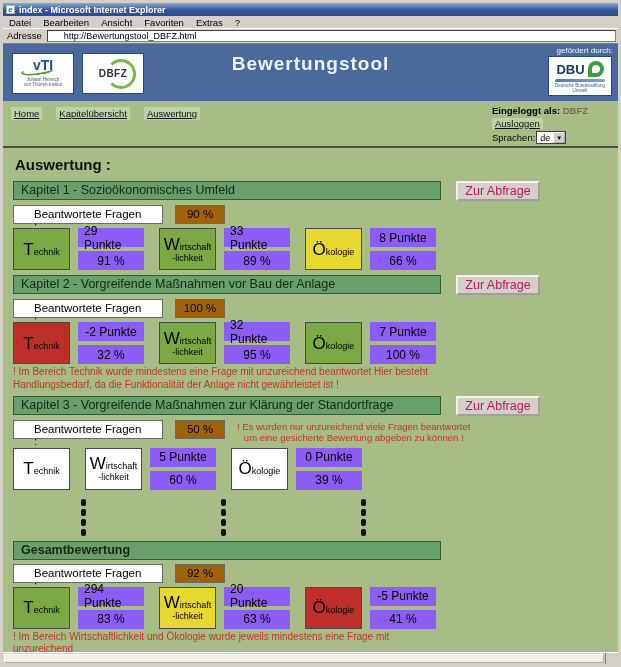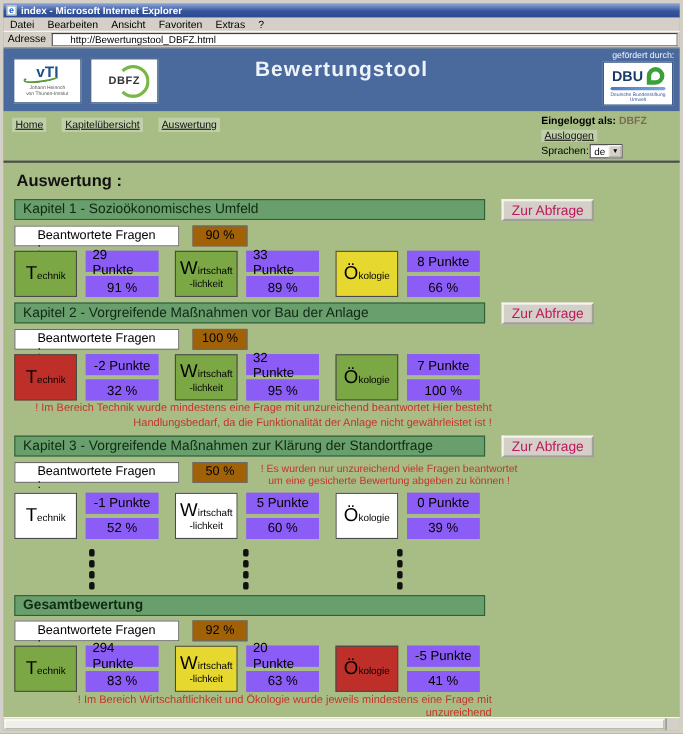--- a/index.html
+++ b/index.html
@@ -63,21 +63,21 @@
 
   .categories-row { display:flex; margin-top:4px; }
   .cat-group { display:flex; margin-right:15px; }
   .cat-box { width:57px; height:42px; border:1px solid #4a4a4a; display:flex; flex-direction:column; align-items:center; justify-content:center; color:#000; line-height:1; }
   .cat-line1 { white-space:nowrap; }
   .cat-initial { font-size:17px; }
   .cat-rest { font-size:9px; }
   .cat-line2 { font-size:9px; margin-top:1px; }
   .cat-values { width:66px; margin-left:8px; display:flex; flex-direction:column; gap:4px; }
   .val-box { background:#8b5cf6; border:6px solid #8b5cf6; height:19px; font-size:12px; display:flex; align-items:center; justify-content:center; }
-  .below-warning { color:#c3352b; font-size:10px; line-height:1.25; white-space:pre-line; text-align:right; width:434px; margin-top:2px; }
+  .below-warning { color:#c3352b; font-size:10px; line-height:1.25; white-space:pre-line; text-align:left; width:434px; margin-top:2px; }
 
   .dots-row { display:flex; width:420px; margin:9px 0 3px; }
   .dot-col { flex:1; display:flex; flex-direction:column; align-items:center; gap:3px; }
   .dot { width:5px; height:7px; background:#111; border-radius:2px; }
 
   
   .hscroll { flex:0 0 12px; background:#d4d0c8; border-top:1px solid #fff; display:flex; }
   .hthumb { flex:1; background:#f1efe9; border:1px outset #fff; margin:1px; }
   .hcorner { width:13px; background:#d4d0c8; border-left:1px solid #808080; }
 </style>
@@ -254,24 +254,20 @@
       <div class="answered-value-box">50 %</div>
       <div class="side-warning">! Es wurden nur unzureichend viele Fragen beantwortet
 um eine gesicherte Bewertung abgeben zu können !</div>
     </div>
     <div class="categories-row">
   <div class="cat-group">
     <div class="cat-box" style="background: rgb(255, 255, 255);">
       <div class="cat-line1"><span class="cat-initial">T</span><span class="cat-rest">echnik</span></div>
 
     </div>
-    <div class="cat-values">
-      <div class="val-box">-1 Punkte</div>
-      <div class="val-box">52 %</div>
-    </div>
   </div>
 
   <div class="cat-group">
     <div class="cat-box" style="background: rgb(255, 255, 255);">
       <div class="cat-line1"><span class="cat-initial">W</span><span class="cat-rest">irtschaft</span></div>
       <div class="cat-line2">-lichkeit</div>
     </div>
     <div class="cat-values">
       <div class="val-box">5 Punkte</div>
       <div class="val-box">60 %</div>

